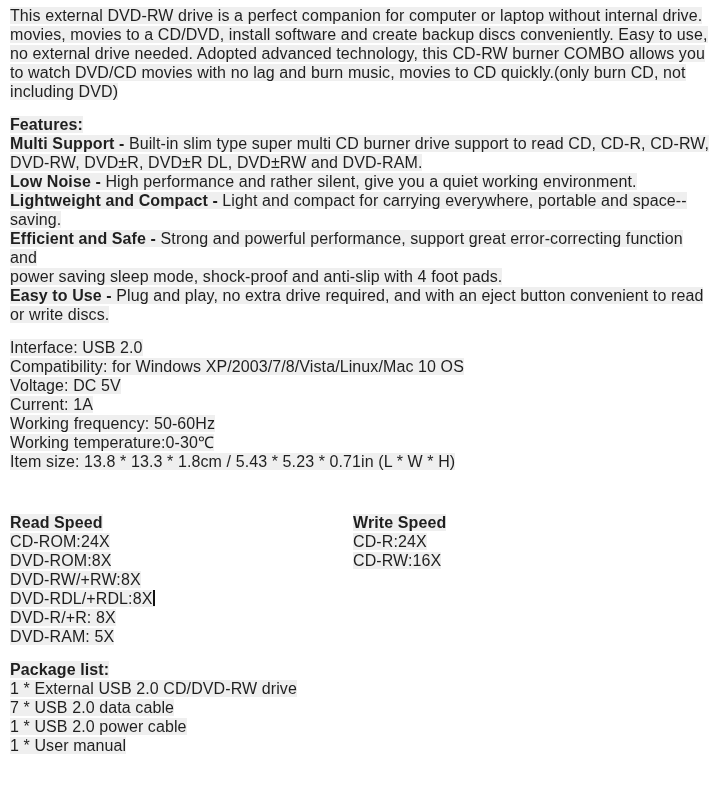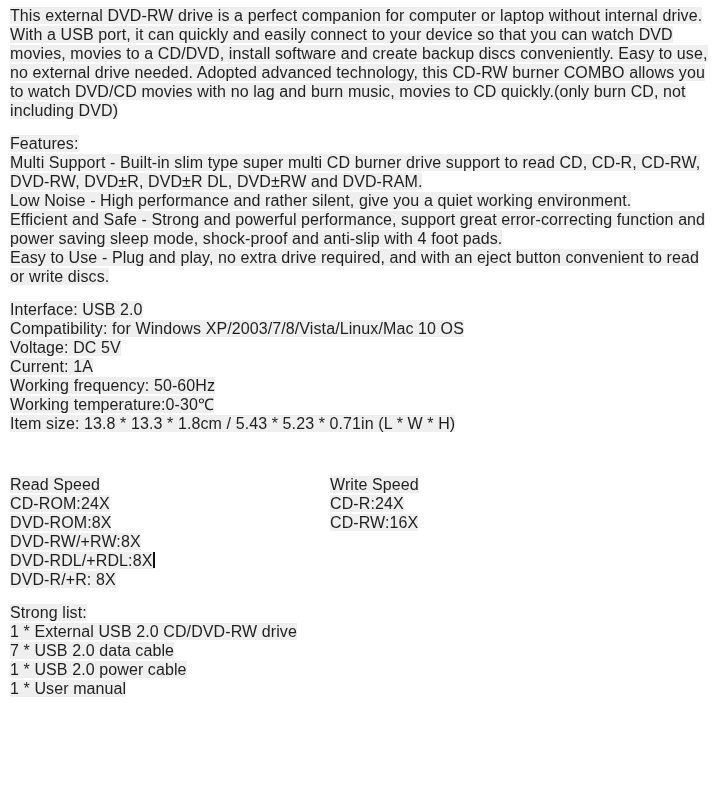--- a/index.html
+++ b/index.html
@@ -18,51 +18,52 @@
     font-size: 16px;
     line-height: 19px;
     color: #1f1f1f;
     cursor: text;
   }
   .block { margin: 0 0 14px 0; }
   .block:last-child { margin-bottom: 0; }
   .ln { min-height: 19px; white-space: nowrap; }
   .hl { background: #efefef; white-space: normal; }
   .ln, .hl { letter-spacing: 0.1px; }
-  b { font-weight: 400; border-radius: 6px; }
+  b { font-weight: 700; border-radius: 6px; }
   .speeds { position: relative; margin-top: 42px; }
-  .col-write { position: absolute; left: 320px; top: 0; }
+  .col-write { position: absolute; left: 343px; top: 0; }
   .caret {
     display: inline-block;
     width: 1.5px;
     height: 16px;
     background: #111111;
     vertical-align: -2px;
     margin-left: 1px;
   }
 </style>
 </head>
 <body>
 
 <div class="doc">
 
   <div class="block">
     <div class="ln"><span class="hl">This external DVD-RW drive is a perfect companion for computer or laptop without internal drive.</span></div>
-    <div class="ln"><span class="hl">With a USB port, it can quickly and easily connect to your device so that you can watch DVD</span></div>
     <div class="ln"><span class="hl">movies, movies to a CD/DVD, install software and create backup discs conveniently. Easy to use,</span></div>
     <div class="ln"><span class="hl">no external drive needed. Adopted advanced technology, this CD-RW burner COMBO allows you</span></div>
     <div class="ln"><span class="hl">to watch DVD/CD movies with no lag and burn music, movies to CD quickly.(only burn CD, not</span></div>
     <div class="ln"><span class="hl">including DVD)</span></div>
   </div>
 
   <div class="block">
     <div class="ln"><span class="hl"><b>Features:</b></span></div>
     <div class="ln"><span class="hl"><b>Multi Support -</b><span> Built-in slim type super multi CD burner drive support to read CD, CD-R, CD-RW,</span></span></div>
     <div class="ln"><span class="hl"><span>DVD-RW, DVD±R, DVD±R DL, DVD±RW and DVD-RAM.</span></span></div>
     <div class="ln"><span class="hl"><b>Low Noise -</b><span> High performance and rather silent, give you a quiet working environment.</span></span></div>
+    <div class="ln"><span class="hl"><b>Lightweight and Compact -</b><span> Light and compact for carrying everywhere, portable and space--</span></span></div>
+    <div class="ln"><span class="hl"><span>saving.</span></span></div>
     <div class="ln"><span class="hl"><b>Efficient and Safe -</b><span> Strong and powerful performance, support great error-correcting function and</span></span></div>
     <div class="ln"><span class="hl"><span>power saving sleep mode, shock-proof and anti-slip with 4 foot pads.</span></span></div>
     <div class="ln"><span class="hl"><b>Easy to Use -</b><span> Plug and play, no extra drive required, and with an eject button convenient to read</span></span></div>
     <div class="ln"><span class="hl"><span>or write discs.</span></span></div>
   </div>
 
   <div class="block">
     <div class="ln"><span class="hl">Interface: USB 2.0</span></div>
     <div class="ln"><span class="hl">Compatibility: for Windows XP/2003/7/8/Vista/Linux/Mac 10 OS</span></div>
     <div class="ln"><span class="hl">Voltage: DC 5V</span></div>
@@ -73,29 +74,30 @@
   </div>
 
   <div class="block speeds">
     <div class="col-read">
       <div class="ln"><span class="hl"><b>Read Speed</b></span></div>
       <div class="ln"><span class="hl">CD-ROM:24X</span></div>
       <div class="ln"><span class="hl">DVD-ROM:8X</span></div>
       <div class="ln"><span class="hl">DVD-RW/+RW:8X</span></div>
       <div class="ln"><span class="hl"><span>DVD-RDL/+RDL:8X</span><span class="caret"></span></span></div>
       <div class="ln"><span class="hl">DVD-R/+R: 8X</span></div>
+      <div class="ln"><span class="hl">DVD-RAM: 5X</span></div>
     </div>
     <div class="col-write">
       <div class="ln"><span class="hl"><b>Write Speed</b></span></div>
       <div class="ln"><span class="hl">CD-R:24X</span></div>
       <div class="ln"><span class="hl">CD-RW:16X</span></div>
     </div>
   </div>
 
   <div class="block">
-    <div class="ln"><span class="hl"><b>Strong list:</b></span></div>
+    <div class="ln"><span class="hl"><b>Package list:</b></span></div>
     <div class="ln"><span class="hl">1 * External USB 2.0 CD/DVD-RW drive</span></div>
     <div class="ln"><span class="hl">7 * USB 2.0 data cable</span></div>
     <div class="ln"><span class="hl">1 * USB 2.0 power cable</span></div>
     <div class="ln"><span class="hl">1 * User manual</span></div>
   </div>
 
 </div>
 
 </body></html>

